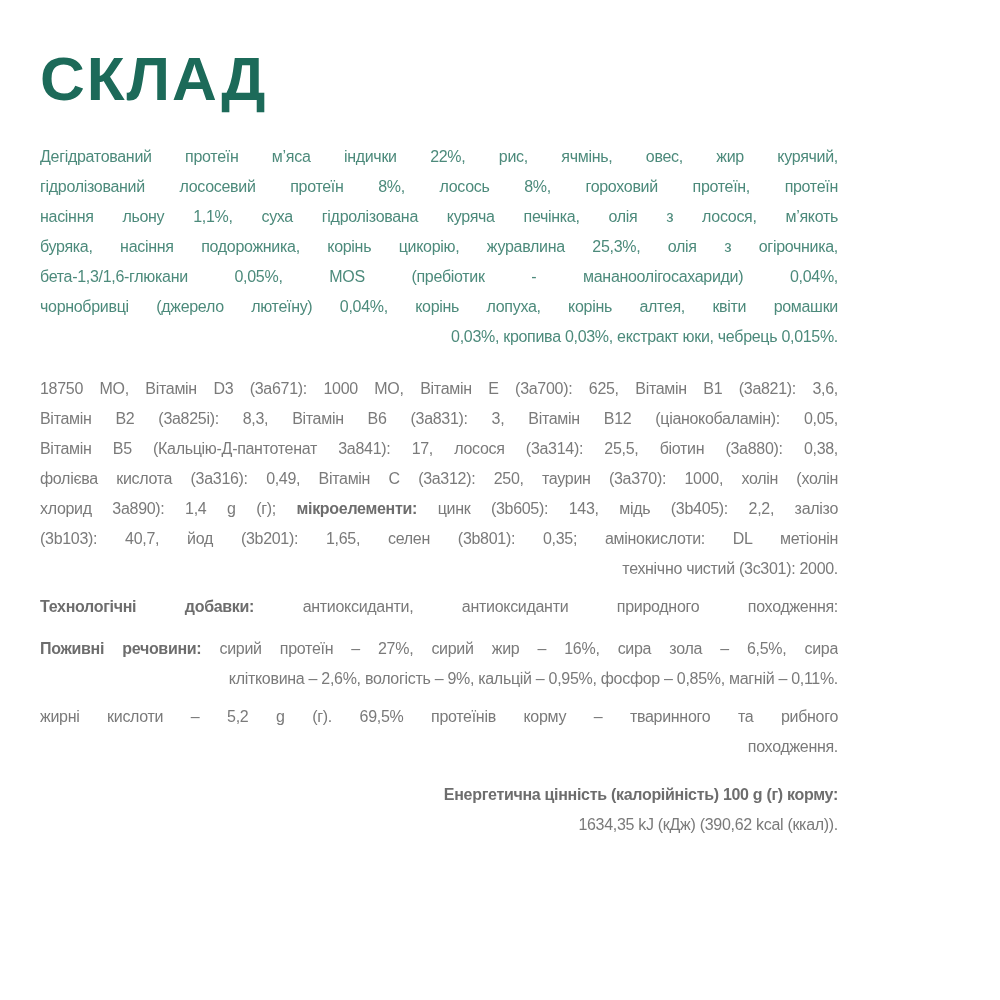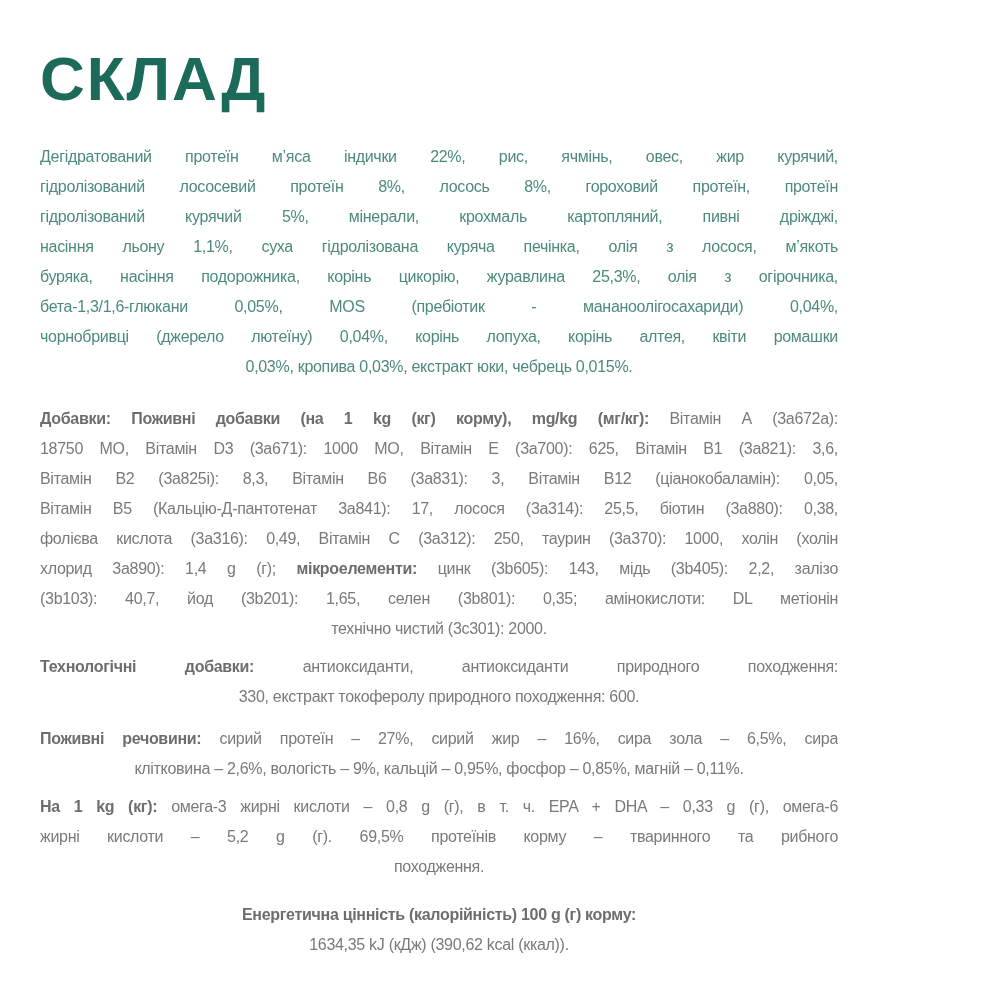--- a/index.html
+++ b/index.html
@@ -28,21 +28,21 @@
     color: #1c6a59;
   }
   .para {
     font-size: 16px;
     letter-spacing: -0.3px;
   }
   .para .line {
     height: 30px;
     line-height: 30px;
     overflow: hidden;
-    text-align: center;
+    text-align: right;
     white-space: nowrap;
   }
   .para .line.just {
     text-align: justify;
     text-align-last: justify;
   }
   .para b { font-weight: 700; }
   .para.ingredients { color: #4c8a7b; margin-top: 30px; }
   .para.body { color: #7a7a7a; }
   .para.body b { color: #6d6d6d; }
@@ -55,47 +55,43 @@
 </head>
 <body>
 
 <div class="page" data-name="page">
   <div class="content" data-name="composition-content">
     <div class="title" data-name="page-title">СКЛАД</div>
     <div data-name="composition-text" id="paragraphs">
         <div class="para ingredients" data-name="paragraph-ingredients">
           <div class="line just" data-name="text-line"><span data-name="text-segment">Дегідратований протеїн м’яса індички 22%, рис, ячмінь, овес, жир курячий,</span></div>
           <div class="line just" data-name="text-line"><span data-name="text-segment">гідролізований лососевий протеїн 8%, лосось 8%, гороховий протеїн, протеїн</span></div>
-          <div class="line just" data-name="text-line"><span data-name="text-segment">гідролізований курячий 5%, мінерали, крохмаль картопляний, пивні дріжджі,</span></div>
           <div class="line just" data-name="text-line"><span data-name="text-segment">насіння льону 1,1%, суха гідролізована куряча печінка, олія з лосося, м’якоть</span></div>
           <div class="line just" data-name="text-line"><span data-name="text-segment">буряка, насіння подорожника, корінь цикорію, журавлина 25,3%, олія з огірочника,</span></div>
           <div class="line just" data-name="text-line"><span data-name="text-segment">бета-1,3/1,6-глюкани 0,05%, MOS (пребіотик - мананоолігосахариди) 0,04%,</span></div>
           <div class="line just" data-name="text-line"><span data-name="text-segment">чорнобривці (джерело лютеїну) 0,04%, корінь лопуха, корінь алтея, квіти ромашки</span></div>
           <div class="line" data-name="text-line"><span data-name="text-segment">0,03%, кропива 0,03%, екстракт юки, чебрець 0,015%.</span></div>
         </div>
         <div class="para body" data-name="paragraph-additives">
-          <div class="line just" data-name="text-line"><b data-name="bold-label">Добавки: Поживні добавки (на 1 kg (кг) корму), mg/kg (мг/кг):</b><span data-name="text-segment"> Вітамін А (3а672а):</span></div>
           <div class="line just" data-name="text-line"><span data-name="text-segment">18750 МО, Вітамін D3 (3а671): 1000 МО, Вітамін Е (3а700): 625, Вітамін В1 (3а821): 3,6,</span></div>
           <div class="line just" data-name="text-line"><span data-name="text-segment">Вітамін В2 (3а825і): 8,3, Вітамін В6 (3а831): 3, Вітамін В12 (ціанокобаламін): 0,05,</span></div>
           <div class="line just" data-name="text-line"><span data-name="text-segment">Вітамін В5 (Кальцію-Д-пантотенат 3а841): 17, лосося (3а314): 25,5, біотин (3а880): 0,38,</span></div>
           <div class="line just" data-name="text-line"><span data-name="text-segment">фолієва кислота (3а316): 0,49, Вітамін С (3а312): 250, таурин (3а370): 1000, холін (холін</span></div>
           <div class="line just" data-name="text-line"><span data-name="text-segment">хлорид 3а890): 1,4 g (г); </span><b data-name="bold-label">мікроелементи:</b><span data-name="text-segment"> цинк (3b605): 143, мідь (3b405): 2,2, залізо</span></div>
           <div class="line just" data-name="text-line"><span data-name="text-segment">(3b103): 40,7, йод (3b201): 1,65, селен (3b801): 0,35; амінокислоти: DL метіонін</span></div>
           <div class="line" data-name="text-line"><span data-name="text-segment">технічно чистий (3с301): 2000.</span></div>
         </div>
         <div class="para body" data-name="paragraph-technological-additives">
           <div class="line just" data-name="text-line"><b data-name="bold-label">Технологічні добавки:</b><span data-name="text-segment"> антиоксиданти, антиоксиданти природного походження:</span></div>
-          <div class="line" data-name="text-line"><span data-name="text-segment">330, екстракт токоферолу природного походження: 600.</span></div>
         </div>
         <div class="para body" data-name="paragraph-nutrients">
           <div class="line just" data-name="text-line"><b data-name="bold-label">Поживні речовини:</b><span data-name="text-segment"> сирий протеїн – 27%, сирий жир – 16%, сира зола – 6,5%, сира</span></div>
           <div class="line" data-name="text-line"><span data-name="text-segment">клітковина – 2,6%, вологість – 9%, кальцій – 0,95%, фосфор – 0,85%, магній – 0,11%.</span></div>
         </div>
         <div class="para body" data-name="paragraph-per-kg">
-          <div class="line just" data-name="text-line"><b data-name="bold-label">На 1 kg (кг):</b><span data-name="text-segment"> омега-3 жирні кислоти – 0,8 g (г), в т. ч. EPA + DHA – 0,33 g (г), омега-6</span></div>
           <div class="line just" data-name="text-line"><span data-name="text-segment">жирні кислоти – 5,2 g (г). 69,5% протеїнів корму – тваринного та рибного</span></div>
           <div class="line" data-name="text-line"><span data-name="text-segment">походження.</span></div>
         </div>
         <div class="para body" data-name="paragraph-energy-value">
           <div class="line" data-name="text-line"><b data-name="bold-label">Енергетична цінність (калорійність) 100 g (г) корму:</b></div>
           <div class="line" data-name="text-line"><span data-name="text-segment">1634,35 kJ (кДж) (390,62 kcal (ккал)).</span></div>
         </div>
       </div>
   </div>
 </div>

